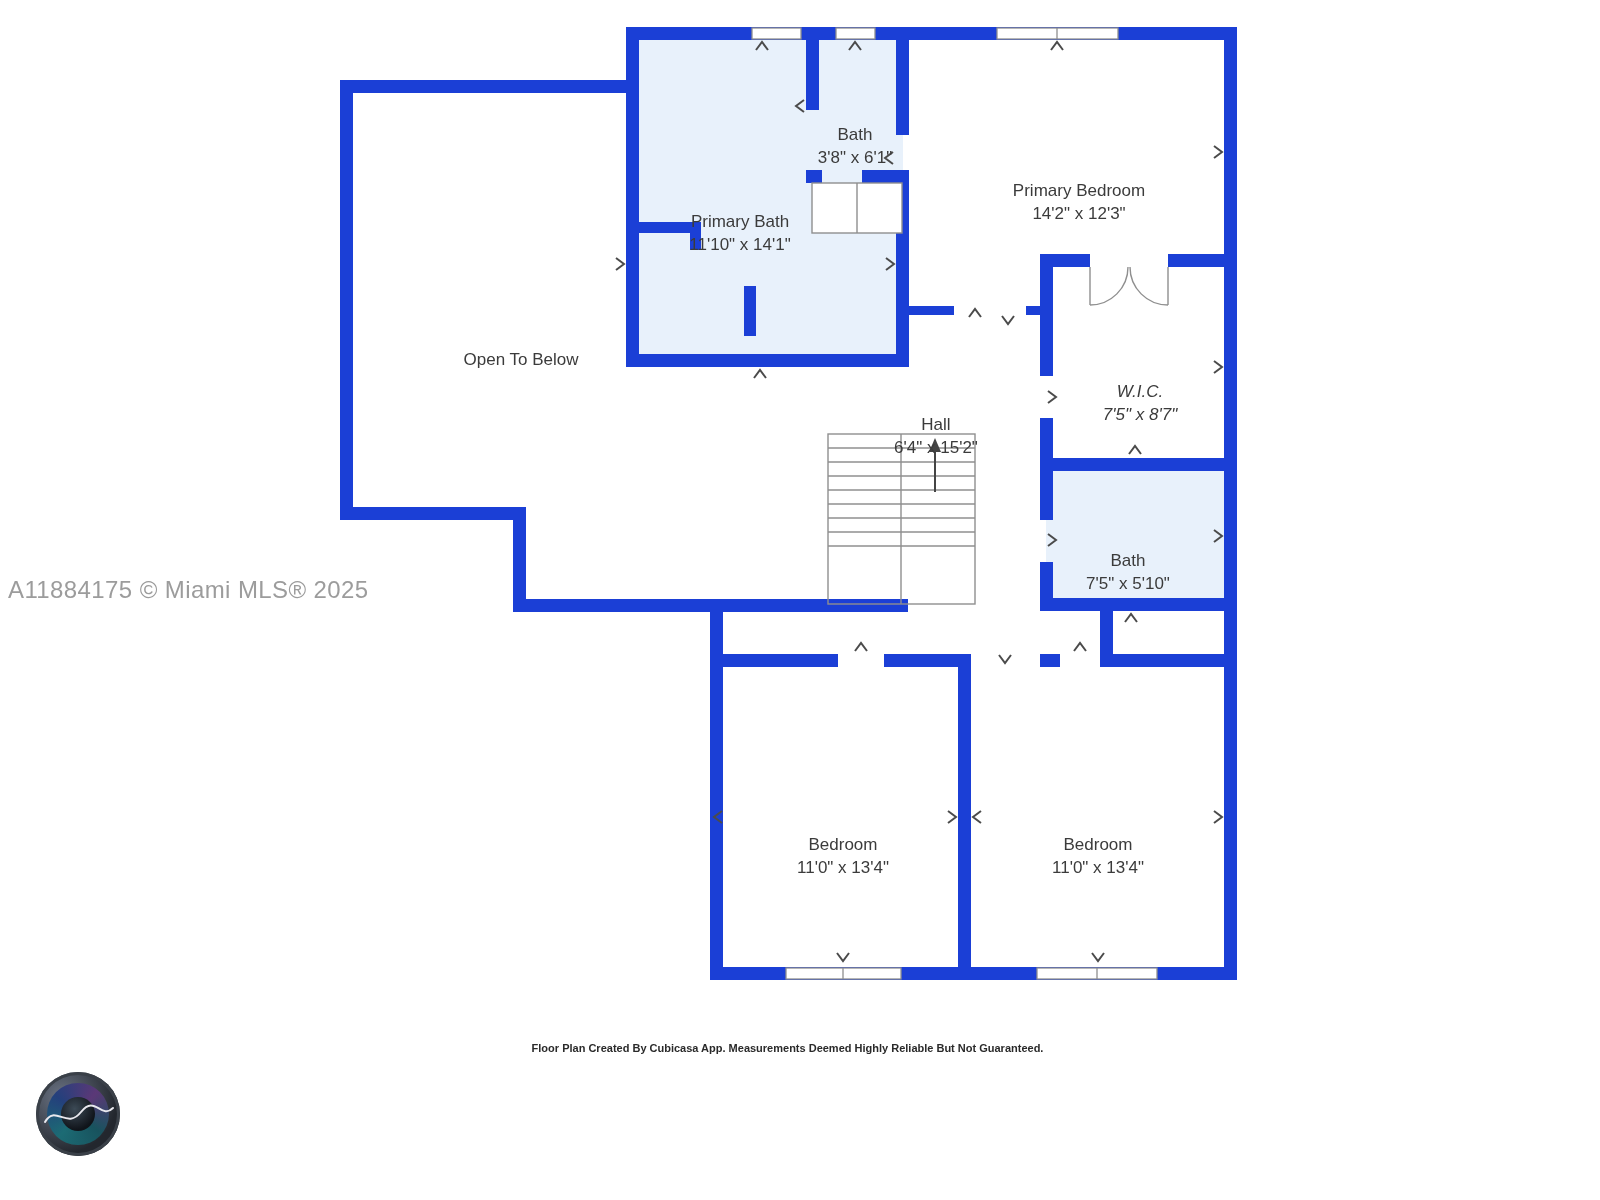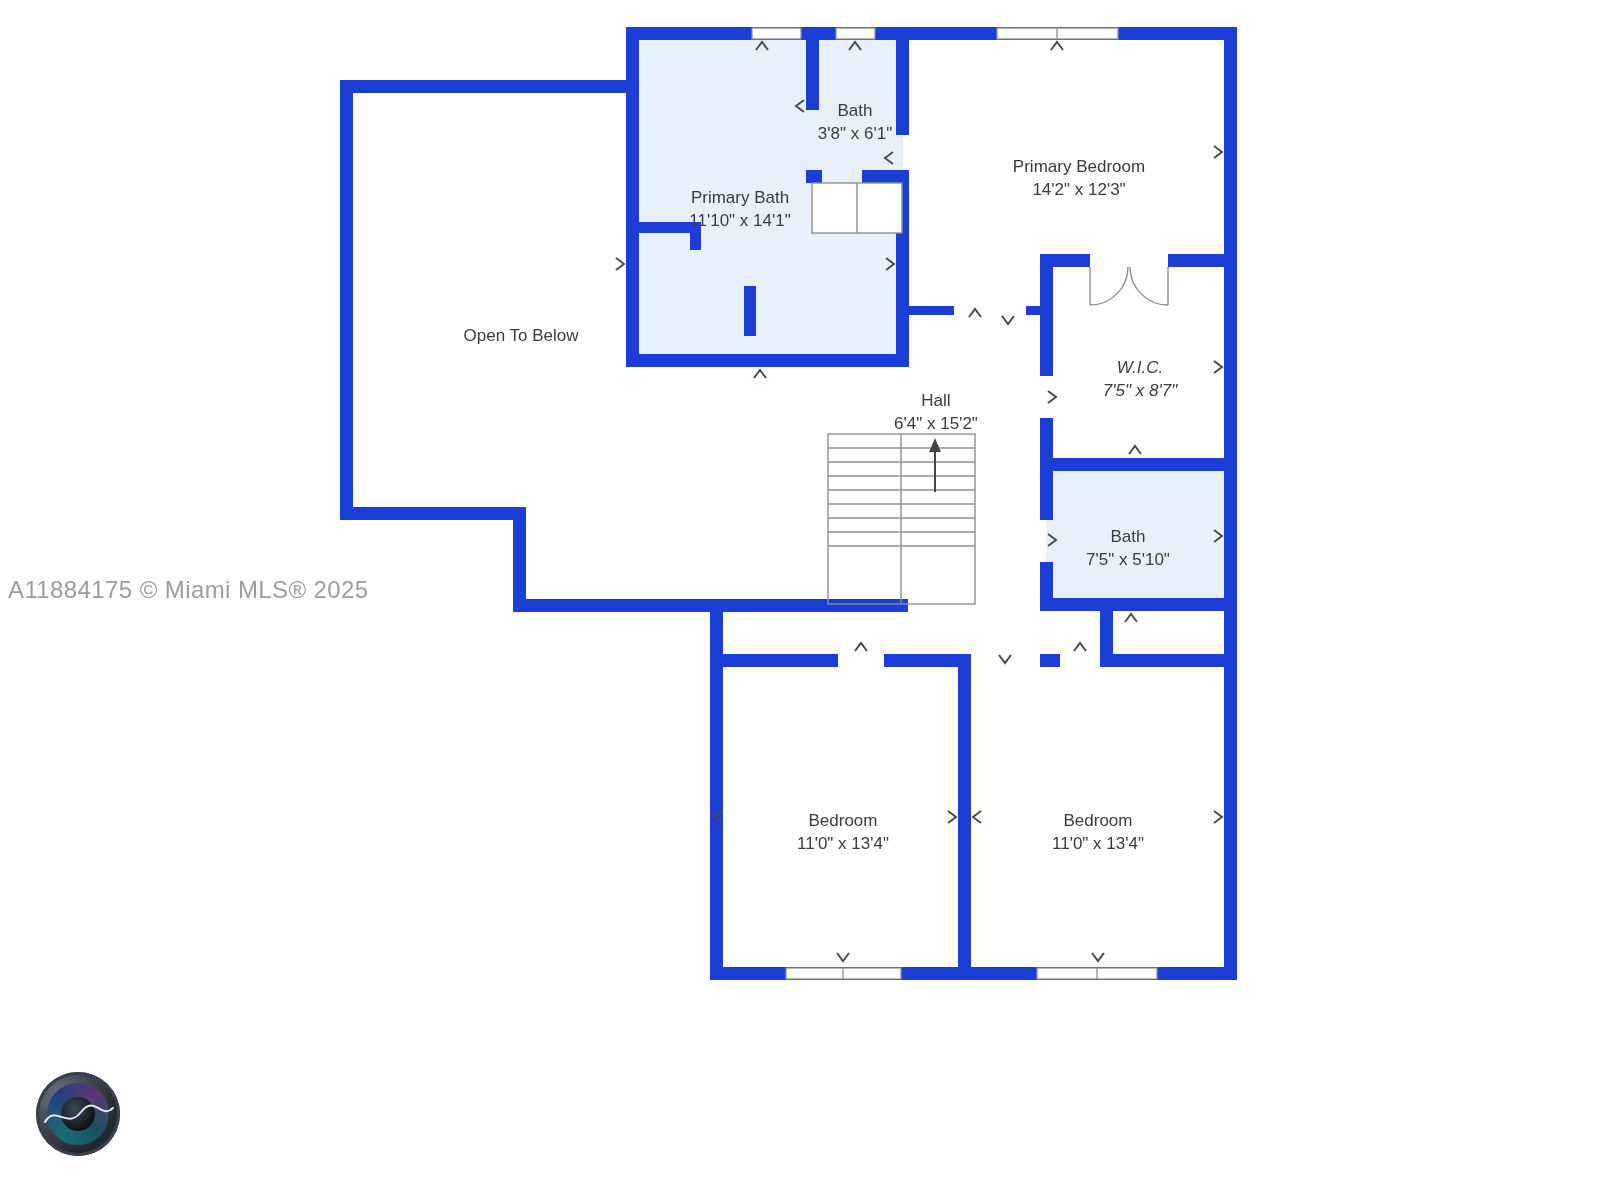--- a/index.html
+++ b/index.html
@@ -7,21 +7,21 @@
         font-family:"Liberation Sans",sans-serif;}
   .plan-svg{position:absolute;left:0;top:0;}
   .wall{fill:var(--wall,#1b3fd6);}
   .bathfill{fill:var(--bath-fill,#e8f1fb);}
   .thin{stroke:var(--stairs-line,#8f8f8f);stroke-width:1.4;fill:none;}
   .closet{fill:#ffffff;stroke:var(--stairs-line,#8f8f8f);stroke-width:1.4;}
   .win{fill:#ffffff;stroke:#8f8f8f;stroke-width:1.3;}
   .winline{stroke:#8f8f8f;stroke-width:1.3;}
   .chev{stroke:#4b4b4b;stroke-width:2;fill:none;}
   .room-label{position:absolute;transform:translate(-50%,-50%);text-align:center;
-              color:var(--label-text,#3b3b3b);font-size:17px;line-height:23px;white-space:nowrap;}
+              color:var(--label-text,#3b3b3b);font-size:17px;line-height:23px;white-space:nowrap;margin-top:24px;}
   .watermark{position:absolute;left:8px;top:576px;font-size:24px;letter-spacing:.4px;
              color:var(--watermark,#9c9c9c);}
   .summary{position:absolute;left:0;top:1032px;width:1575px;text-align:center;color:#111;}
   .summary .total{font-weight:bold;font-size:17px;line-height:23px;}
   .summary .line{font-size:17px;line-height:23px;}
   .summary .disclaimer{margin-top:10px;font-size:11px;font-weight:bold;color:#2a2a2a;}
   .logo{position:absolute;left:36px;top:1072px;width:84px;height:84px;border-radius:50%;
         background:radial-gradient(circle at 30% 30%,#6b7484,#23272e 68%);
         box-shadow:inset 0 0 0 3px #3a4048;}
   .logo-inner{position:absolute;left:11px;top:11px;width:62px;height:62px;border-radius:50%;
@@ -188,20 +188,21 @@
     <div>11'0" x 13'4"</div>
   </div>
   <div class="room-label" style="left:1098px;top:832px;">
     <div>Bedroom</div>
     <div>11'0" x 13'4"</div>
   </div>
 
   <div class="watermark">A11884175 © Miami MLS® 2025</div>
 
   <div class="summary">
+    <div class="disclaimer">Floor Plan Created By Cubicasa App. Measurements Deemed Highly Reliable But Not Guaranteed.</div>
   </div>
 
   <div class="logo">
     <div class="logo-inner"></div>
     <div class="logo-core"></div>
     <svg class="logo-sig" width="78" height="36">
       <path d="M6 24 C 16 6, 28 32, 42 14 S 62 22, 74 10" stroke="#e8e8ee" stroke-width="2" fill="none" stroke-linecap="round"></path>
     </svg>
   </div>
 

